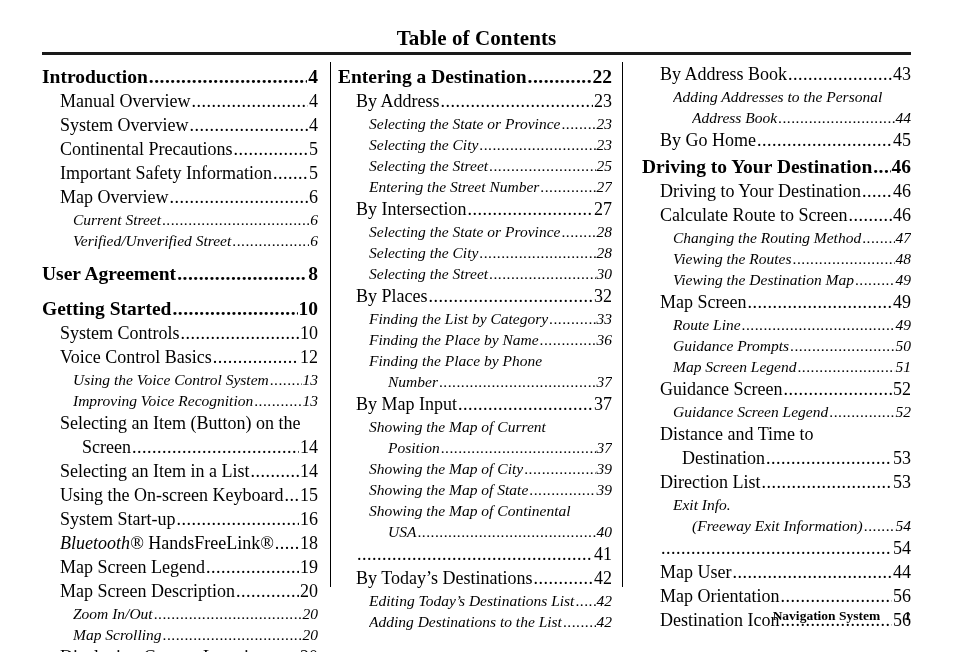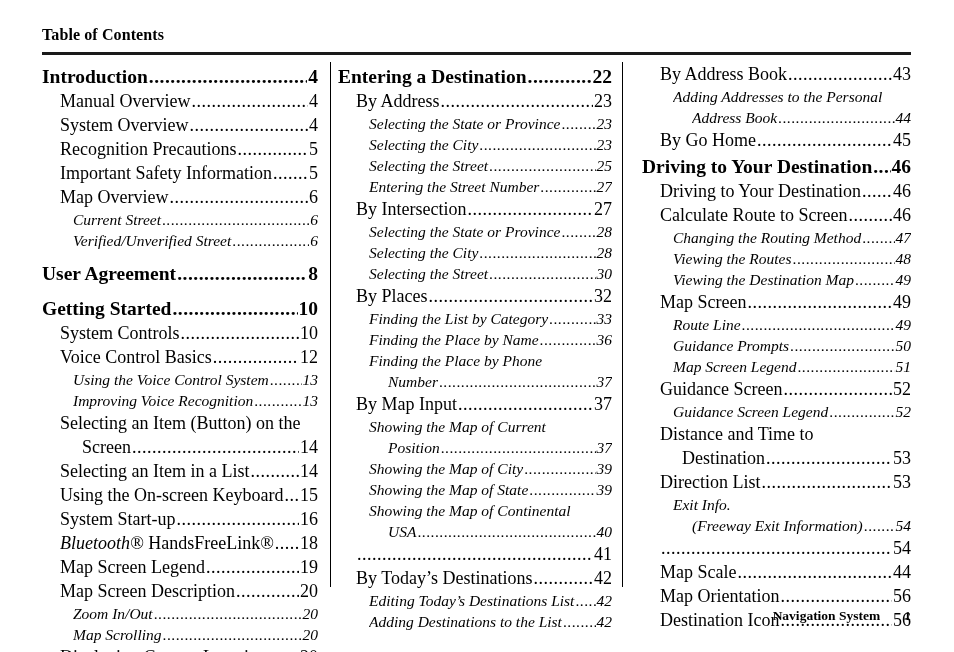--- a/index.html
+++ b/index.html
@@ -20,23 +20,23 @@
     width: 954px;
     height: 652px;
   }
 
   
   .header-title {
     position: absolute;
     left: 42px;
     top: 26px;
     width: 869px;
-    text-align: left;
+    text-align: center;
     font-weight: bold;
-    font-size: 16px;
+    font-size: 21px;
     letter-spacing: 0.1px;
   }
   .header-rule {
     position: absolute;
     left: 42px;
     top: 52px;
     width: 869px;
     height: 3px;
     background: #1a1a1a;
   }
@@ -152,21 +152,21 @@
           <span class="label">Manual Overview</span>
           <span class="dots">....................................................................................................</span>
           <span class="pg">4</span>
         </div>
         <div class="entry lvl1">
           <span class="label">System Overview</span>
           <span class="dots">....................................................................................................</span>
           <span class="pg">4</span>
         </div>
         <div class="entry lvl1">
-          <span class="label">Recognition Precautions</span>
+          <span class="label">Continental Precautions</span>
           <span class="dots">....................................................................................................</span>
           <span class="pg">5</span>
         </div>
         <div class="entry lvl1">
           <span class="label">Important Safety Information</span>
           <span class="dots">....................................................................................................</span>
           <span class="pg">5</span>
         </div>
         <div class="entry lvl1">
           <span class="label">Map Overview</span>
@@ -492,21 +492,21 @@
         <div class="entry lvl2 cont-2">
           <span class="label">(Freeway Exit Information)</span>
           <span class="dots">....................................................................................................</span>
           <span class="pg">54</span>
         </div>
         <div class="entry lvl1">
           <span class="dots">....................................................................................................</span>
           <span class="pg">54</span>
         </div>
         <div class="entry lvl1">
-          <span class="label">Map Scale</span>
+          <span class="label">Map User</span>
           <span class="dots">....................................................................................................</span>
           <span class="pg">44</span>
         </div>
         <div class="entry lvl1">
           <span class="label">Map Orientation</span>
           <span class="dots">....................................................................................................</span>
           <span class="pg">56</span>
         </div>
         <div class="entry lvl1">
           <span class="label">Destination Icon</span>

